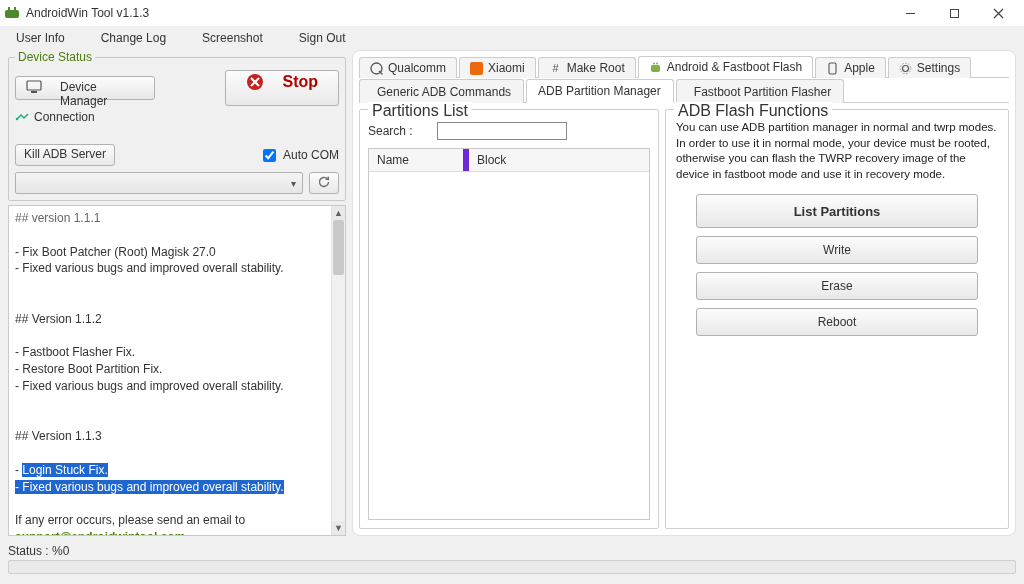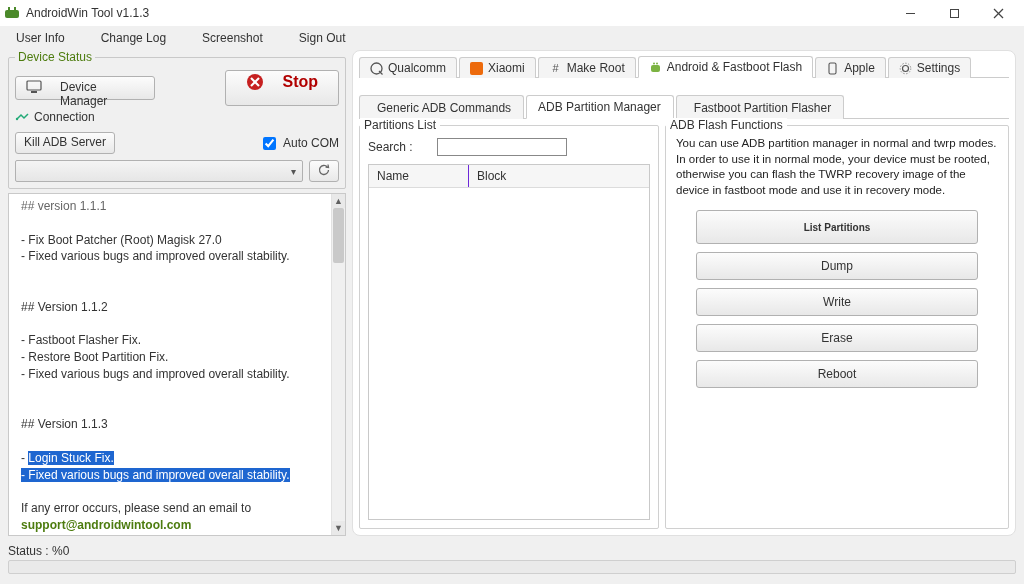--- a/index.html
+++ b/index.html
@@ -64,35 +64,35 @@
     font-size: 12px;
     cursor: pointer;
     height: 24px;
   }
   .btn.small { height: 22px; padding: 2px 8px; }
 
   .ds-row1 { display: flex; gap: 70px; align-items: center; margin-bottom: 2px; }
   .stop-btn { font-size: 16px; font-weight: 700; color: #b10000; height: 36px; padding: 2px 20px; }
   .connection-row { display: flex; align-items: center; gap: 5px; margin: 4px 0 4px 0; }
   .conn-icon { width: 14px; height: 14px; }
-  .autorow { display: flex; align-items: center; justify-content: space-between; margin-top: 8px; }
+  .autorow { display: flex; align-items: center; justify-content: space-between; margin-top: 20px; }
   .chk { display: flex; align-items: center; gap: 4px; }
   .sel-row { display: flex; gap: 6px; margin-top: 6px; }
   .select {
     flex: 1; height: 22px; border: 1px solid #b1b1b1; background: linear-gradient(#f4f4f4,#e6e6e6); border-radius: 2px;
     display:flex; align-items:center; justify-content:flex-end; padding:0 6px;
   }
   .select .arrow { font-size:10px; color:#555; }
   .refresh { width: 30px; height: 22px; border: 1px solid #b1b1b1; background: linear-gradient(#fcfcfc,#e8e8e8); border-radius: 3px; display:flex;align-items:center;justify-content:center; }
 
   .changelog {
     flex: 1;
     background: #fff;
     border: 1px solid #c9c9c9;
-    padding: 4px 12px;
+    padding: 4px 6px;
     font-size: 12px;
     line-height: 1.4;
     position: relative;
     overflow: hidden;
   }
   .changelog .scroll { position:absolute; right:0; top:0; bottom:0; width:14px; background:#f0f0f0; border-left:1px solid #e2e2e2; }
   .changelog .scroll .arrow { height:14px; display:flex; align-items:center; justify-content:center; color:#606060; font-size:9px; background:#e9e9e9;}
   .changelog .scroll .thumb { position:absolute; left:1px; right:1px; top:14px; height:55px; background:#c9c9c9; border-radius:2px; }
   .changelog .cut { color:#666; }
   .hl { background:#1e66d0; color:#fff; }
@@ -123,21 +123,21 @@
     top: 1px;
     font-size: 12px;
     cursor: pointer;
   }
   .tab.active { background:#fff; border-bottom: 1px solid #fff; }
   .tab .ticon { width:13px; height:13px; display:inline-flex; align-items:center; justify-content:center;}
 
   .subtabrow {
     display: flex; gap: 2px;
     border-bottom: 1px solid #ccc;
-    margin-top: 16px;
+    margin-top: 0;
   }
   .subtab {
     display:flex; align-items:center; gap:5px;
     padding: 4px 12px;
     border: 1px solid #ccc;
     border-bottom: none;
     border-radius: 3px 3px 0 0;
     background: #f4f4f4;
     position: relative; top:1px;
     font-size: 12px;
@@ -146,48 +146,48 @@
   .subtab.active { background:#fff; border-bottom:1px solid #fff;padding-left:6px; }
 
   .panels { flex:1; display:flex; gap:6px; margin-top:6px; }
   .groupbox {
     border: 1px solid #d0d0d0;
     border-radius: 2px;
     padding: 8px;
     position: relative;
   }
   .groupbox > .gtitle {
-    position:absolute; top:-8px; left:0; background:#fff; padding:0 4px; font-size:12px;
+    position:absolute; top:-8px; left:8px; background:#fff; padding:0 4px; font-size:16px;
   }
   .plist { flex:0 0 300px; display:flex; flex-direction:column; }
   .plist .srow { display:flex; align-items:center; gap:24px; margin-bottom:8px; margin-top:4px;}
   .plist input[type=text] {
     border:1px solid #888; height:18px; width:130px; font-size:12px; padding:1px 3px;
   }
   .ptable {
     flex:1; border:1px solid #c9c9c9;
   }
   .ptable .hdr { display:flex; background:#f6f6f6; border-bottom:1px solid #dcdcdc;}
-  .ptable .hdr > div { padding:4px 8px; font-size:12px; border-right:1px solid #6d28d9; }
+  .ptable .hdr > div { padding:4px 8px; font-size:12px; border-right:6px solid #6d28d9; }
   .ptable .hdr > div:first-child { width:100px; }
   .ptable .hdr > div:last-child { flex:1; border-right:none;}
 
   .ffunc { flex:1; display:flex; flex-direction:column; }
   .ffunc .desc { font-size:11.5px; color:#222; margin:2px 2px 12px 2px; line-height:1.35; }
   .actbtn {
     border:1px solid #b1b1b1;
     background: linear-gradient(#fcfcfc,#e8e8e8);
     border-radius:3px;
     height:28px;
     margin:0 22px 8px 22px;
     display:flex; align-items:center; justify-content:center;
     font-size:12px;
     cursor:pointer;
   }
-  .actbtn.big { height:34px; font-size:10px; font-weight:700; }
+  .actbtn.big { height:34px; font-size:13px; font-weight:700; }
 
   .statusbar {
     padding: 4px 8px 12px 8px;
   }
   .progress {
     height: 14px; background:#eaeaea; border:1px solid #cfcfcf; border-radius:2px;
   }
   .footer {
     display:flex; align-items:center; gap:6px; padding: 4px 8px 6px 8px;
     color:#555;
@@ -405,23 +405,20 @@
         </div>
       </div>
 
       <div class="groupbox ffunc">
         <div class="gtitle">ADB Flash Functions</div>
         <div class="desc">You can use ADB partition manager in normal and twrp modes. In order to use it in normal mode, your device must be rooted, otherwise you can flash the TWRP recovery image of the device in fastboot mode and use it in recovery mode.</div>
         <div class="actbtn big">
             <span>List Partitions</span>
           </div>
         <div class="actbtn">
-            <span>Dump</span>
-          </div>
-        <div class="actbtn">
             <span>Write</span>
           </div>
         <div class="actbtn">
             <span>Erase</span>
           </div>
         <div class="actbtn">
             <span>Reboot</span>
           </div>
       </div>
     </div>

